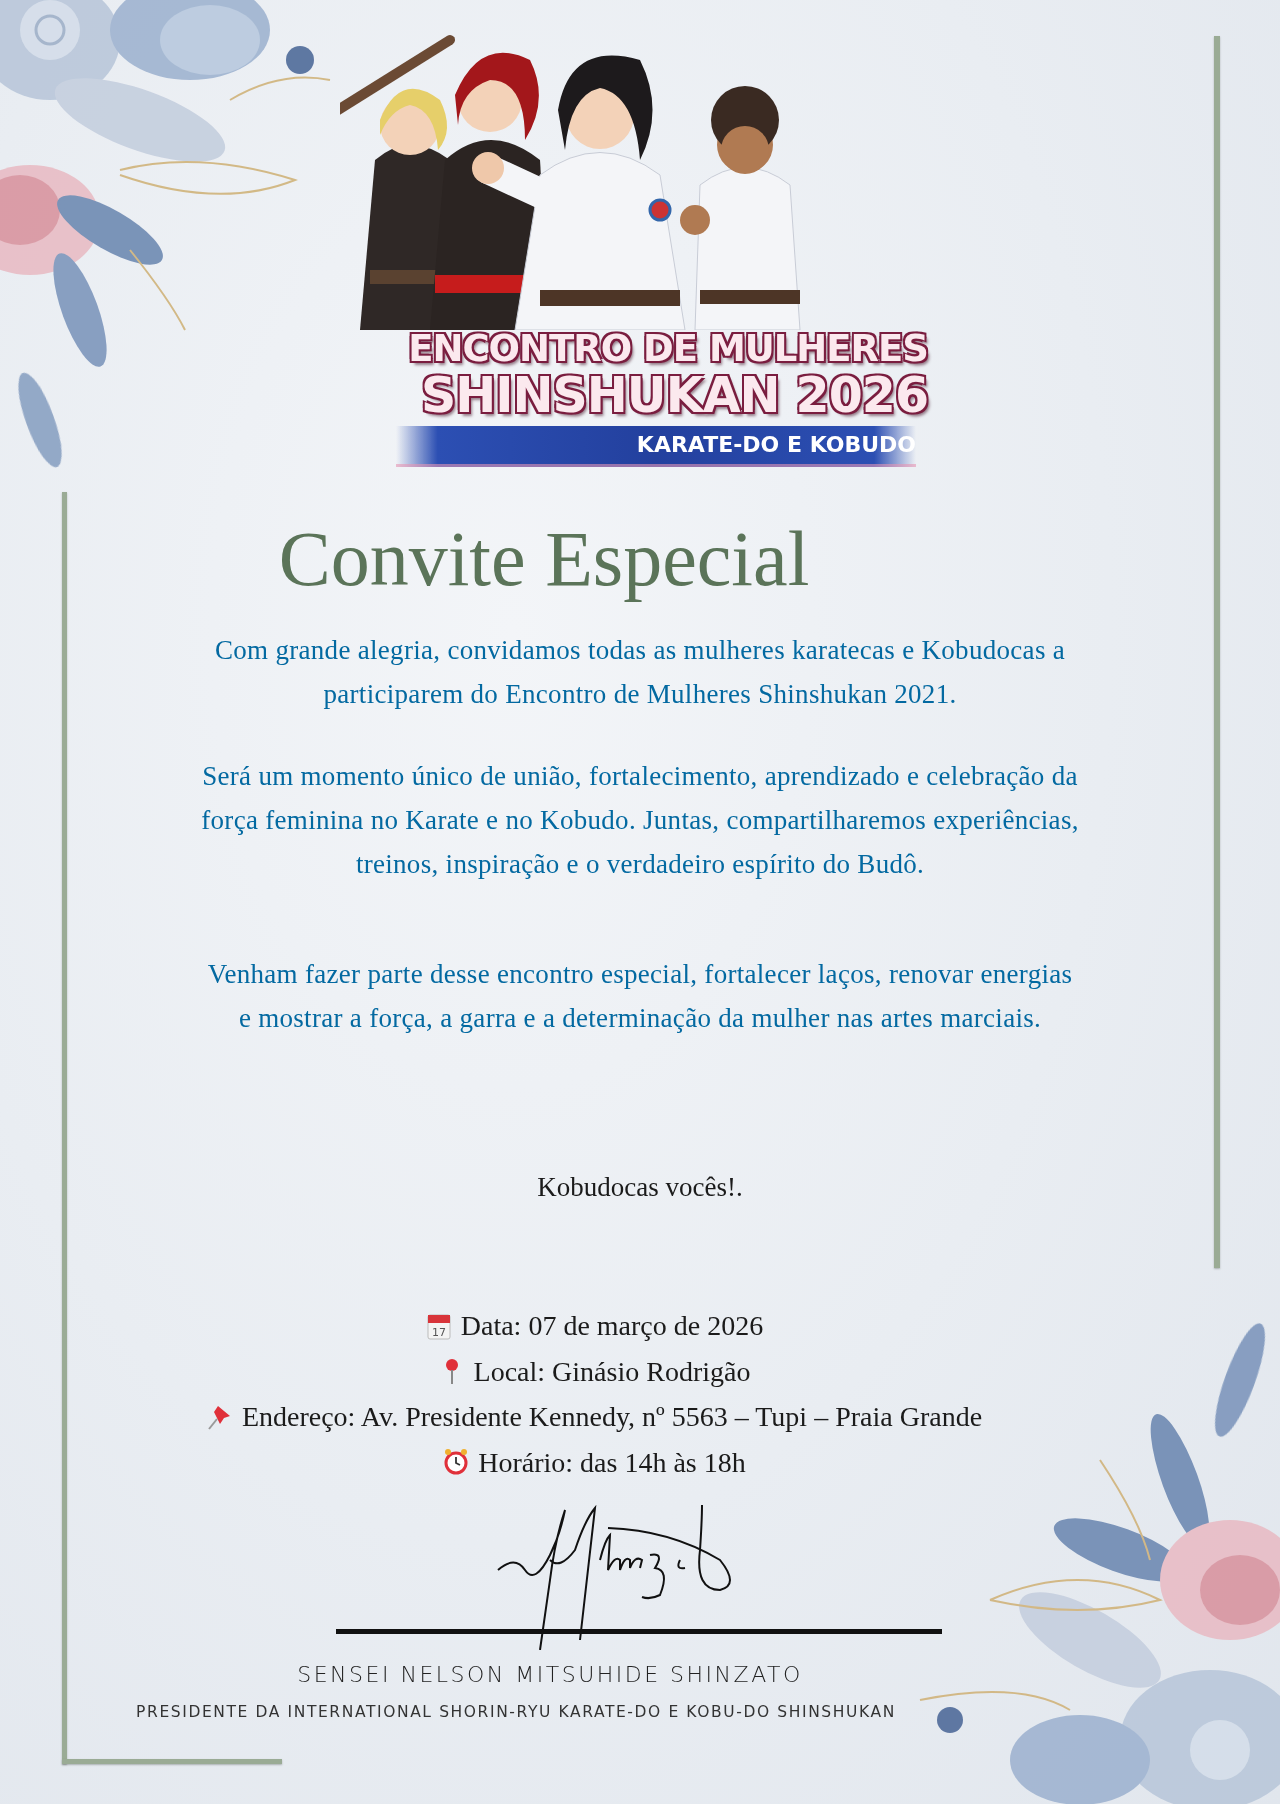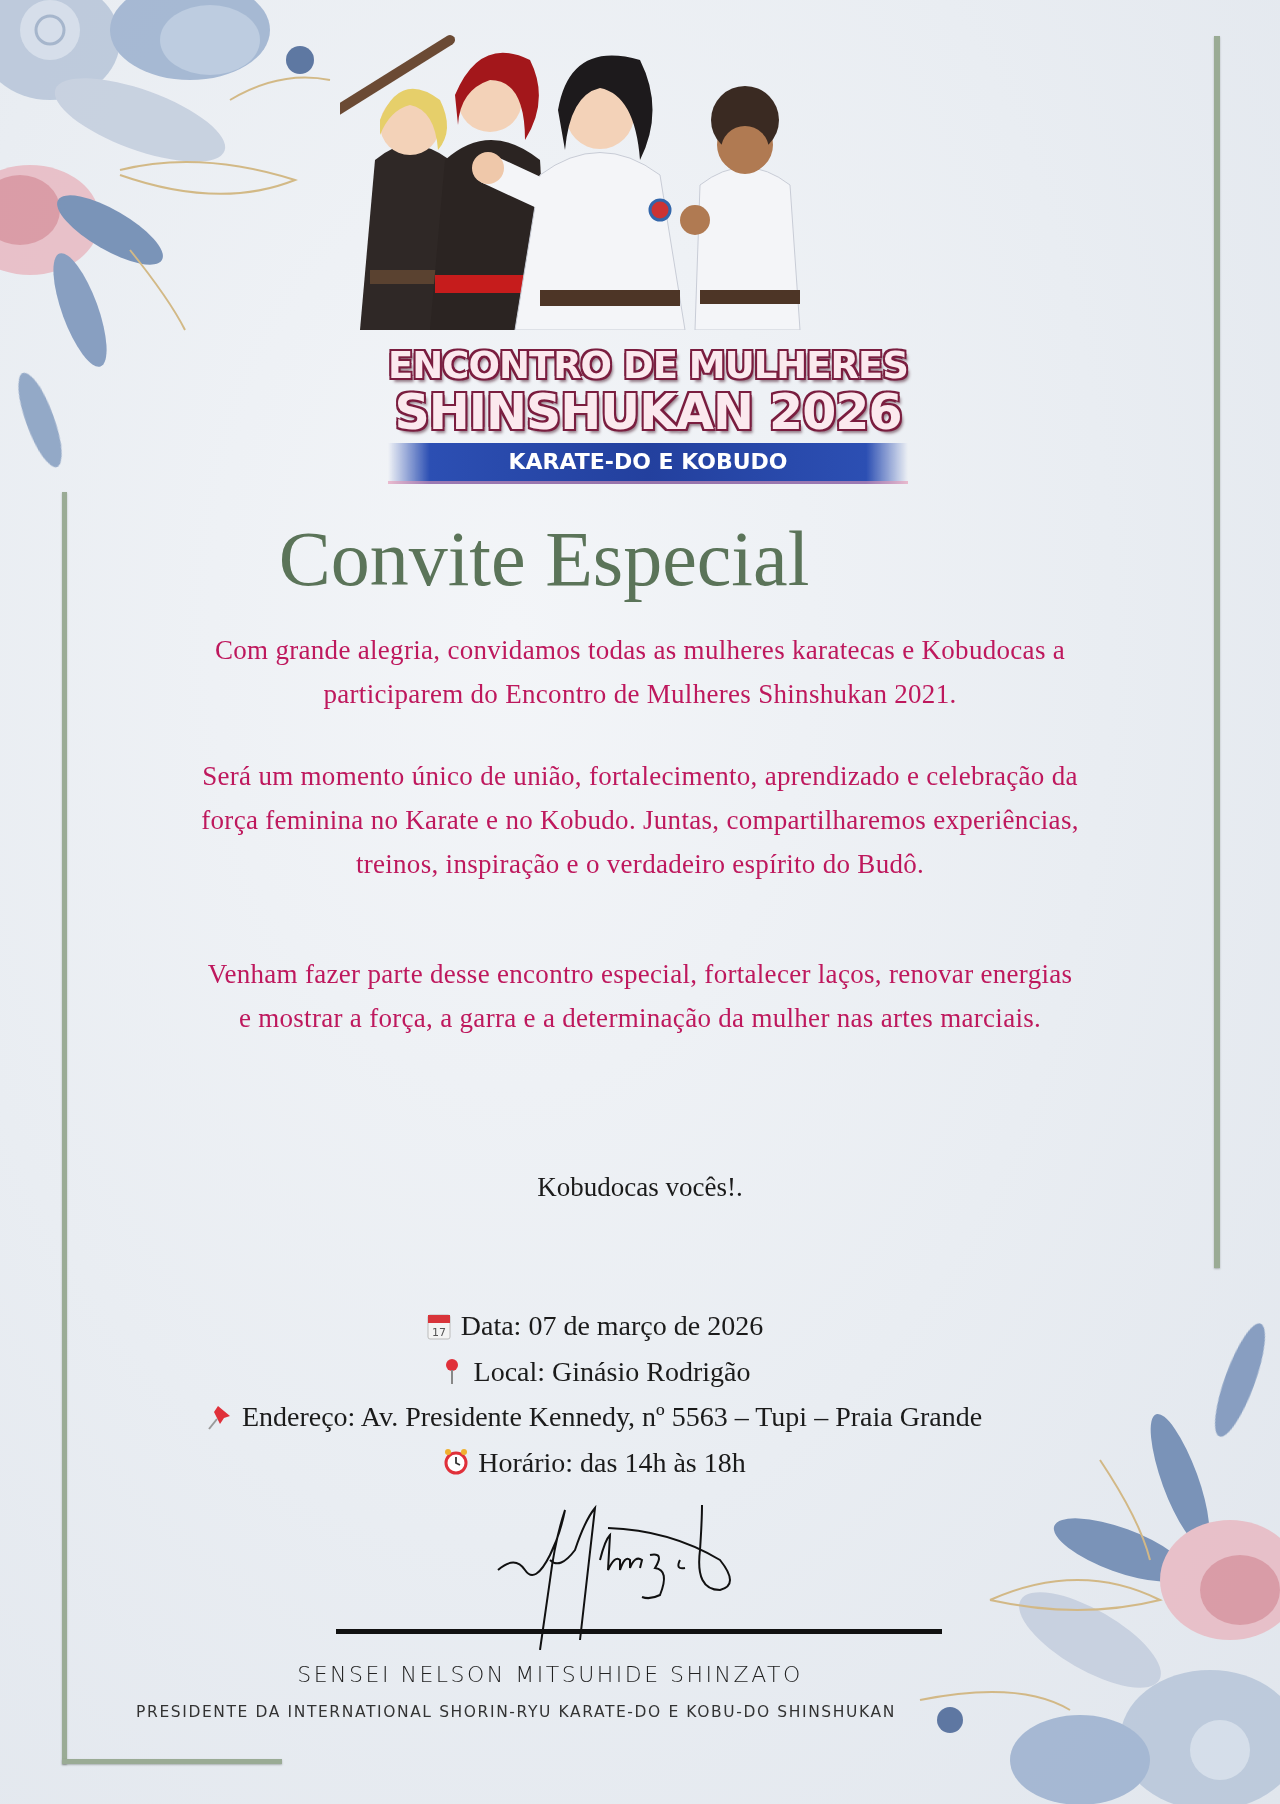--- a/index.html
+++ b/index.html
@@ -9,42 +9,42 @@
     font-family: "Liberation Serif", serif;
   }
   .frame-line { position:absolute; background:#9aab95; box-shadow:0 1px 2px rgba(60,70,60,0.35); }
   .fl-right { left:1214px; top:36px; width:6px; height:1232px; }
   .fl-left  { left:62px; top:492px; width:5px; height:1272px; }
   .fl-bottom{ left:62px; top:1759px; width:220px; height:5px; }
 
   .deco { position:absolute; }
   .header-art { position:absolute; left:340px; top:0; width:600px; height:330px; }
 
-  .logo { position:absolute; left:376px; top:330px; width:544px; text-align:center;margin-top:17px; }
+  .logo { position:absolute; left:384px; top:330px; width:544px; text-align:right; }
   .logo-line {
     font-family:"DejaVu Sans", sans-serif; font-weight:bold; color:#fbe9ee;
     letter-spacing:-1px; line-height:1;
     text-shadow: 0 0 0 #7a1d3f, 2px 2px 0 #7a1d3f, -2px -2px 0 #7a1d3f, 2px -2px 0 #7a1d3f, -2px 2px 0 #7a1d3f, 3px 4px 3px rgba(60,10,30,0.5);
   }
   .logo-line.l1 { font-size:37px; }
   .logo-line.l2 { font-size:49px; margin-top:4px; }
   .logo-banner {
     margin:6px auto 0; width:520px; height:38px; line-height:38px;
     background: linear-gradient(90deg, rgba(40,70,170,0) 0%, #2c4fb3 8%, #23409e 50%, #2c4fb3 92%, rgba(40,70,170,0) 100%);
     color:#fff; font-family:"DejaVu Sans", sans-serif; font-weight:bold; font-size:22px;
     border-bottom:3px solid rgba(230,150,180,0.6);
   }
 
   .title {
     position:absolute; left:0; width:1088px; top:520px; text-align:center;
     font-family:"Liberation Serif", serif; font-size:78px; color:#5b7459; line-height:1;
   }
   .body-text {
     position:absolute; left:70px; width:1140px; text-align:center;
-    font-size:27px; line-height:44px; color:#be185d; letter-spacing:0.3px;
+    font-size:27px; line-height:44px; color:#0369a1; letter-spacing:0.3px;
   }
   .p1 { top:628px; }
   .p2 { top:754px; }
   .p3 { top:952px; }
   .closing { position:absolute; left:0; width:1280px; top:1172px; text-align:center; font-size:27px; color:#1b1b1b; }
 
   .details { position:absolute; left:0; width:1188px; top:1303px; text-align:center; font-size:28px; color:#1b1b1b; line-height:45.5px; }
   .detail-row { display:flex; justify-content:center; align-items:center; gap:8px; }
   .ico { display:inline-block; width:28px; height:30px; position:relative; }
 

